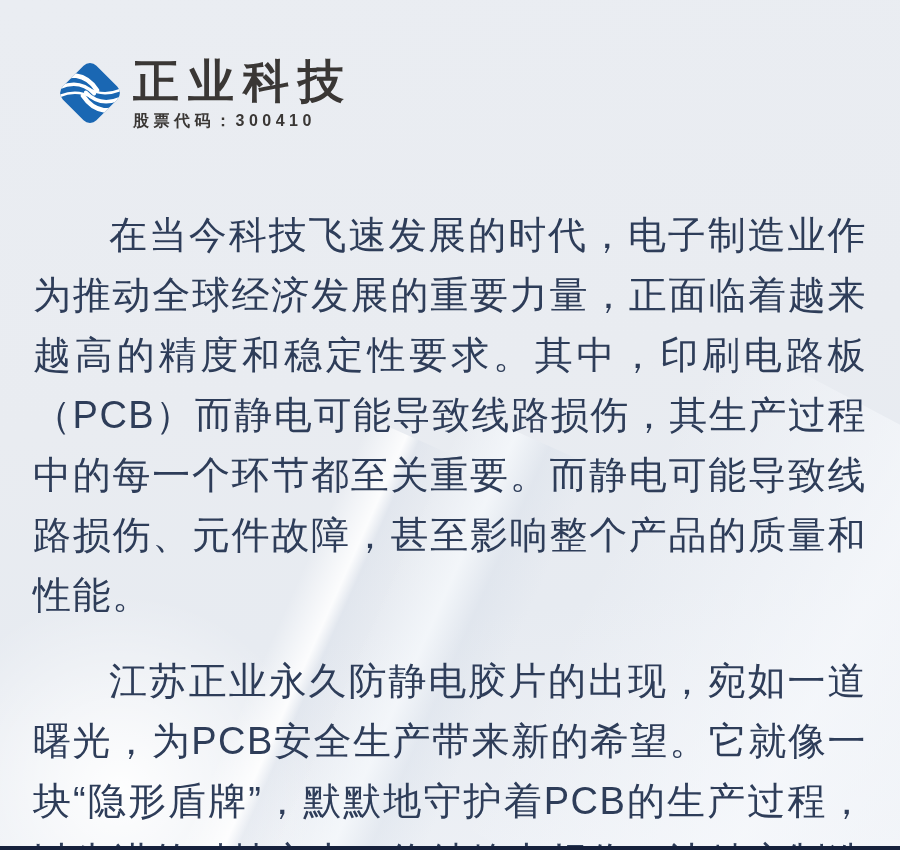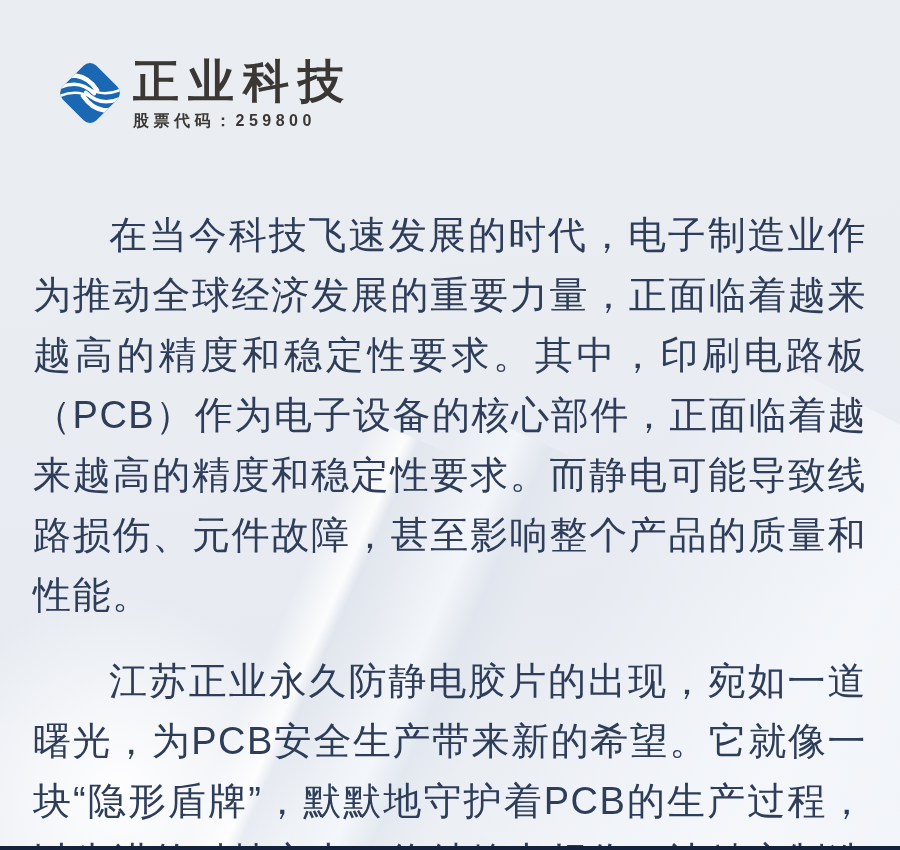--- a/index.html
+++ b/index.html
@@ -124,23 +124,23 @@
           <g transform="rotate(180 50 50)">
             <path d="M -8 38 C 20 18, 44 22, 60 46" stroke-width="6.5"></path>
             <path d="M -8 50 C 18 33, 40 34, 56 51" stroke-width="5"></path>
             <path d="M -8 62 C 14 48, 34 46, 52 56" stroke-width="3.5"></path>
           </g>
         </g>
       </svg>
     </span>
     <div class="brand-text">
       <div class="brand-name-cn">正业科技</div>
-      <div class="brand-stock">股票代码：259800</div>
+      <div class="brand-stock">股票代码：300410</div>
     </div>
   </header>
 
   <main class="article">
-    <p>在当今科技飞速发展的时代，电子制造业作为推动全球经济发展的重要力量，正面临着越来越高的精度和稳定性要求。其中，印刷电路板（PCB）作为电子设备的核心部件，正面临着越来越高的精度和稳定性要求。而静电可能导致线路损伤、元件故障，甚至影响整个产品的质量和性能。</p>
+    <p>在当今科技飞速发展的时代，电子制造业作为推动全球经济发展的重要力量，正面临着越来越高的精度和稳定性要求。其中，印刷电路板（PCB）而静电可能导致线路损伤，其生产过程中的每一个环节都至关重要。而静电可能导致线路损伤、元件故障，甚至影响整个产品的质量和性能。</p>
     <p>江苏正业永久防静电胶片的出现，宛如一道曙光，为PCB安全生产带来新的希望。它就像一块“隐形盾牌”，默默地守护着PCB的生产过程，以先进的科技之力，终结静电损伤，让精密制造实现零风险。</p>
   </main>
 
   <div class="bottom-bar"></div>
 </div>
 
 </body></html>

